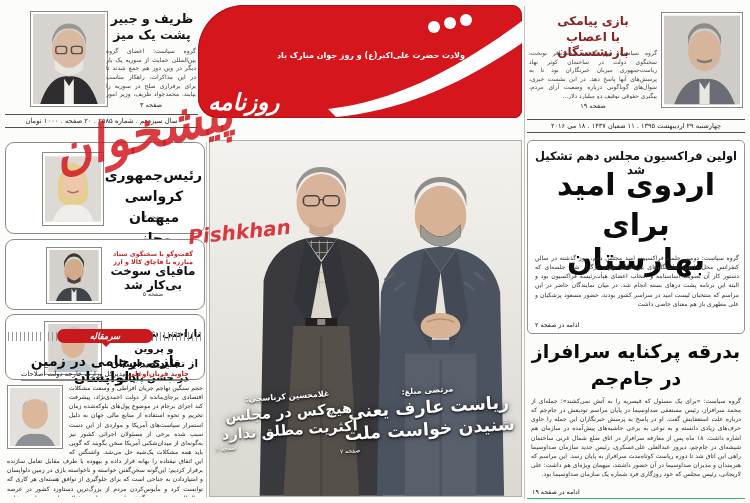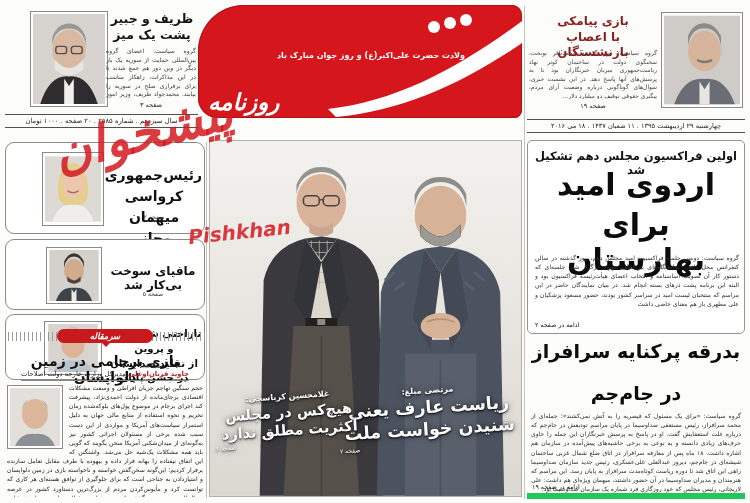--- a/index.html
+++ b/index.html
@@ -145,24 +145,24 @@
                       font-size:11.5px; font-weight:bold; color:#141414; }
   .main-story .h1 { position:absolute; top:26px; left:0; width:100%; text-align:center;
                     font-size:30px; font-weight:bold; color:#0c0c0c; letter-spacing:-1px; }
   .main-story .h2 { position:absolute; top:66px; left:0; width:100%; text-align:center;
                     font-size:30px; font-weight:bold; color:#0c0c0c; letter-spacing:-1px; }
   .main-story .body { position:absolute; top:112px; left:7px; width:204px; height:68px;
                       font-size:6.1px; line-height:1.5; color:#2e2e2e; text-align:justify; overflow:hidden; }
   .main-story .more { position:absolute; bottom:5px; left:7px; font-size:6.3px; color:#111; }
 
   .second-story { position:absolute; left:527px; top:340px; width:218px; height:159px;
-                  border-bottom:6px solid #22c55e; }
+                  border-bottom:1px solid #22c55e; }
   .second-story .h1 { text-align:center; font-size:19px; font-weight:bold; color:#0c0c0c; letter-spacing:-0.5px; }
   .second-story .h2 { text-align:center; font-size:19px; font-weight:bold; color:#0c0c0c;
-                      letter-spacing:-0.5px; margin-top:20px; }
+                      letter-spacing:-0.5px; margin-top:5px; }
   .second-story .body { margin:7px 4px 0 4px; height:92px; font-size:6.1px; line-height:1.5;
                         color:#2e2e2e; text-align:justify; overflow:hidden; }
   .second-story .more { position:absolute; bottom:3px; left:5px; font-size:6.3px; color:#111; }
 
   
   .wm-fa { position:absolute; left:52px; top:104px; z-index:40; color:rgba(212,25,32,.85);
            font-size:50px; font-weight:bold; transform:rotate(-14deg); pointer-events:none;
            font-style:italic; }
   .wm-en { position:absolute; left:188px; top:220px; z-index:40; color:rgba(212,25,32,.85);
            font-size:20px; font-weight:bold; font-style:italic; transform:rotate(-6deg);
@@ -250,20 +250,21 @@
     <div class="photo-frame">
       <svg viewBox="0 0 60 62">
           <rect width="60" height="62" fill="#d4d1cc"></rect>
         <ellipse cx="30" cy="26" rx="12" ry="15" fill="#d2ab8d"></ellipse>
         <path d="M18,22 Q20,8 30,8 Q40,8 42,22 L42,14 Q37,4 30,4 Q23,4 18,14 Z" fill="#3c3631"></path>
         <path d="M22,32 Q30,42 38,32 L38,38 Q30,44 22,38 Z" fill="#4a443e"></path>
         <path d="M8,62 Q14,44 30,46 Q46,44 52,62 Z" fill="#3f434a"></path>
         <path d="M27,47 L30,52 L33,47 L33,62 L27,62 Z" fill="#eceae6"></path>
       </svg>
     </div>
+    <div class="kick">گفت‌وگو با سخنگوی ستاد مبارزه با قاچاق کالا و ارز</div>
     <div class="txt">مافیای سوخت بی‌کار شد</div>
     <div class="pg">صفحه ۵</div>
   </div>
 
   <div class="card" id="card-daei">
     <div class="photo-frame">
       <svg viewBox="0 0 60 58">
           <rect width="60" height="58" fill="#d8d5d0"></rect>
         <ellipse cx="30" cy="25" rx="14" ry="16" fill="#dcb497"></ellipse>
         <path d="M16,20 Q19,7 30,7 Q41,7 44,20 L44,13 Q38,3 30,3 Q22,3 16,13 Z" fill="#c9c7c3"></path>

